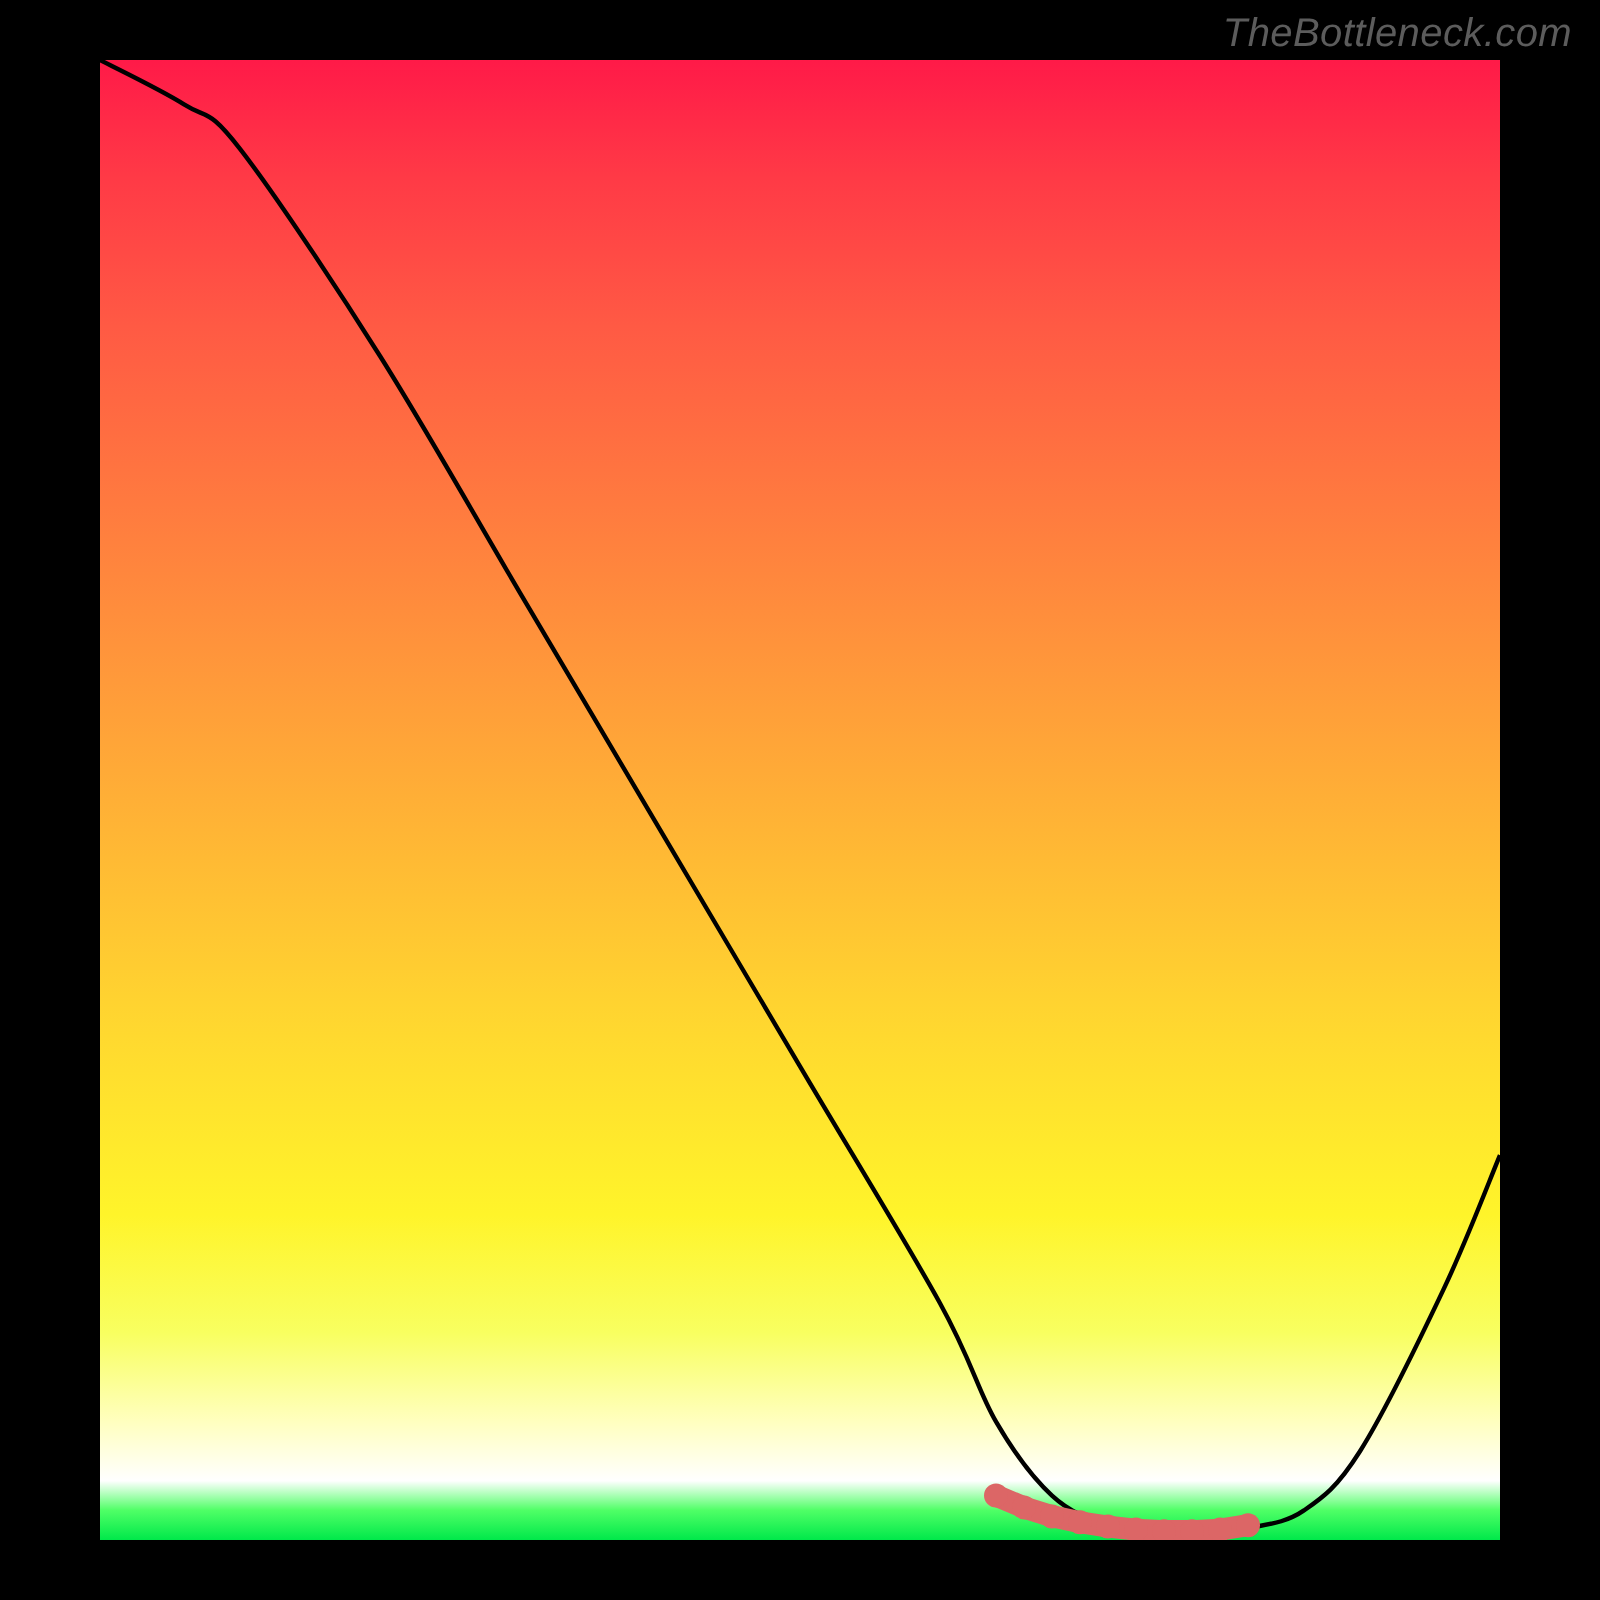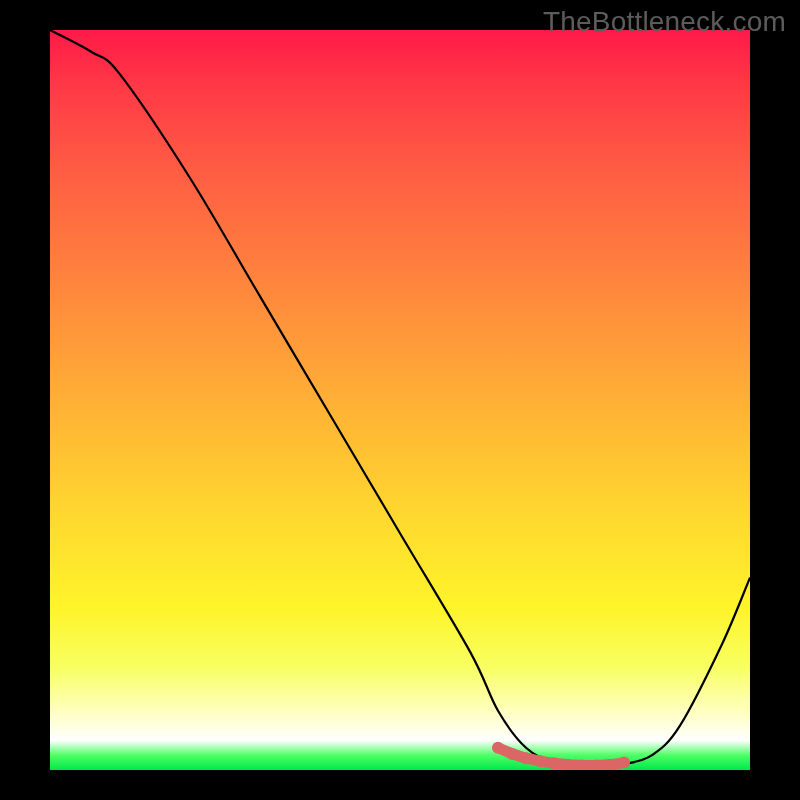--- a/index.html
+++ b/index.html
@@ -9,24 +9,25 @@
     height: 800px;
     background: #000;
     position: relative;
     font-family: Arial, Helvetica, sans-serif;
   }
   .watermark {
     position: absolute;
     top: 6px;
     right: 14px;
     color: #5c5c5c;
-    font-size: 28px;
+    font-size: 20px;
     font-weight: 500;
     z-index: 40;
     letter-spacing: 0.2px;
+    font-style: italic;
   }
   .plot-area {
     position: absolute;
     left: 50px;
     top: 30px;
     width: 700px;
     height: 740px;
   }
   .gradient {
     position: absolute;

